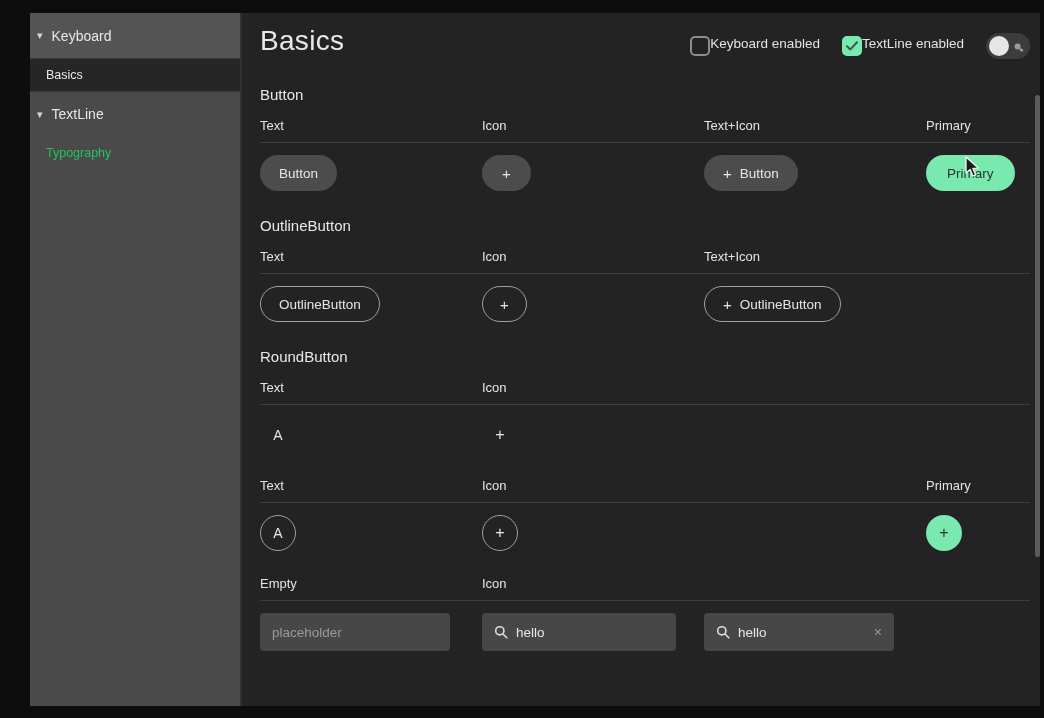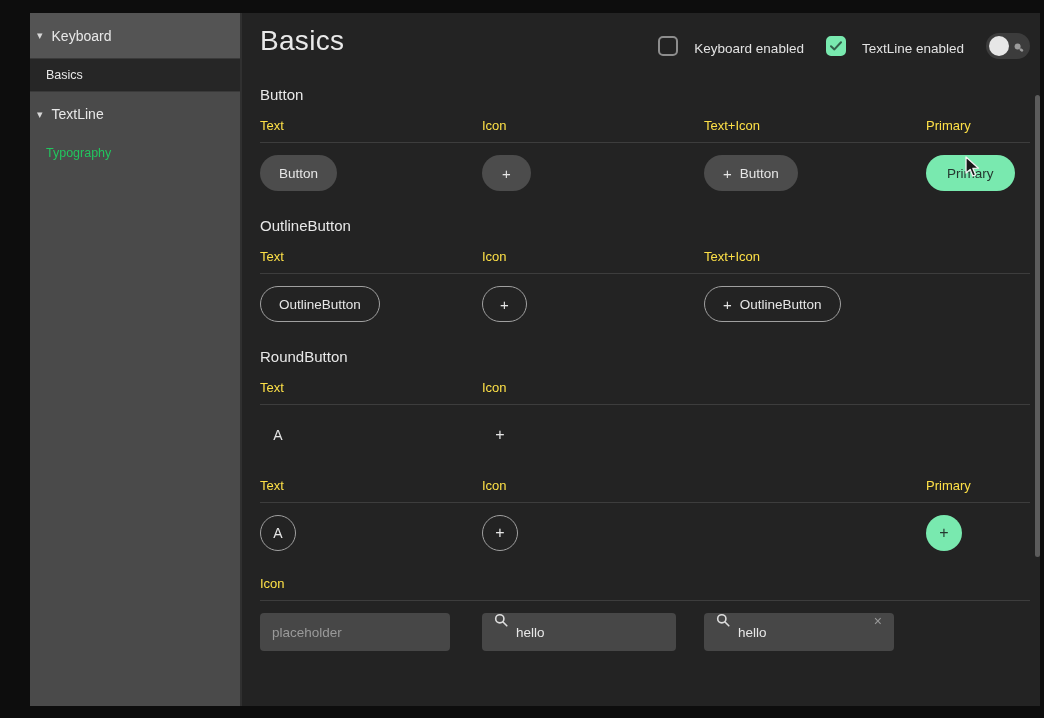--- a/index.html
+++ b/index.html
@@ -19,60 +19,60 @@
   .nav-item { height:33px; display:flex; align-items:center; padding-left:16px;
               color:#22c55e; font-size:12.5px; cursor:pointer; }
   .nav-item.selected { background:#262626; border-bottom:1px solid #3a3a3a; color:#e8e8e8; }
   .nav-group-header.second { height:44px; }
 
   
   .main { flex:1; position:relative; padding:12px 10px 0 18px; overflow:hidden; }
   .main-header { display:flex; justify-content:space-between; align-items:flex-start; }
   h1.page-title { color:#e9e9e9; font-size:28px; font-weight:400; letter-spacing:.3px; }
   .header-controls { display:flex; align-items:center; gap:12px; margin-top:8px; }
-  .chk { display:flex; align-items:flex-end; gap:16px; cursor:pointer; }
+  .chk { display:flex; align-items:flex-start; gap:0; cursor:pointer; }
   .chk + .chk { margin-left:10px; }
   .box { width:20px; height:20px; border-radius:5px; border:2px solid #8d8d8d;
          background:transparent; display:flex; align-items:center; justify-content:center; }
   .box.checked { background:#79e9af; border-color:#79e9af; }
   .chk-label { color:#e2e2e2; font-size:13.5px; }
   .toggle { width:44px; height:26px; border-radius:13px; background:#3c3c3c;
             position:relative; margin-left:10px; cursor:pointer; display:flex;
             align-items:center; }
   .knob { position:absolute; left:3px; top:3px; width:20px; height:20px;
           border-radius:50%; background:#e6e6e6; }
   .toggle-icon { position:absolute; right:5px; top:7px; opacity:.75; }
 
   
   .sections { margin-top:26px; }
   .sec h2 { color:#e8e8e8; font-size:15px; font-weight:500; line-height:20px;
             margin-bottom:13px; }
   .cols, .row { display:grid; grid-template-columns:222px 222px 222px 1fr; width:770px; }
-  .cols { color:#fde047; font-size:13px; line-height:15px; padding-bottom:9px;
+  .cols { color:#e5e5e5; font-size:13px; line-height:15px; padding-bottom:9px;
           border-bottom:1px solid #3d3d3d; }
   .row { padding:12px 0; margin-bottom:13px; align-items:center; }
   .cell { display:flex; align-items:center; min-height:36px; }
 
   .btn { display:inline-flex; align-items:center; justify-content:center; gap:8px;
          height:36px; border-radius:18px; border:none; background:#4c4c4c;
          color:#e6e6e6; font-size:13.5px; font-family:inherit; padding:0 19px;
          cursor:pointer; }
   .btn .plus { font-size:15px; line-height:1; }
   .btn.icon-only { padding:0 20px; }
   .btn.primary { background:#79e9af; color:#253830; padding:0 21px; }
   .btn.outline { background:transparent; border:1px solid #a0a0a0; padding:0 18px; }
   .btn.outline.icon-only { padding:0 17px; }
   .btn-round { width:36px; height:36px; border-radius:50%; background:transparent;
                border:none; color:#e6e6e6; display:inline-flex; align-items:center;
                justify-content:center; font-size:14px; font-family:inherit; cursor:pointer; }
   .btn-round .plus { font-size:16px; }
   .btn-round.outline { border:1px solid #a0a0a0; }
   .btn-round.primary { background:#79e9af; color:#253830; }
 
-  .input-wrap { display:flex; gap:8px; width:190px; height:38px;
+  .input-wrap { display:flex; align-items:center; gap:8px; width:190px; height:38px;
                 background:#474747; border-radius:4px; padding:0 12px; }
   .input-wrap.w2 { width:194px; }
   .input-wrap input { flex:1; min-width:0; background:transparent; border:none; outline:none;
                       color:#e8e8e8; font-size:13.5px; font-family:inherit; }
   .input-wrap input::placeholder { color:#9a9a9a; }
   .clear-x { color:#9a9a9a; font-size:14px; cursor:pointer; }
 
   
   .scrollbar-thumb { position:absolute; right:0px; top:82px; width:5px; height:462px;
                      background:#5c5c5c; border-radius:3px; }
@@ -239,20 +239,21 @@
           <div class="cell">
               <button class="btn-round primary">
                 <span class="plus">+</span>
               </button>
             </div>
         </div>
       </section>
 
       <section class="sec">
         <div class="cols">
+          <span>Empty</span>
           <span>Icon</span>
           <span></span>
         </div>
         <div class="row">
           <div class="cell">
             <span class="input-wrap">
               <input type="text" placeholder="placeholder" style="">
             </span>
           </div>
           <div class="cell">

